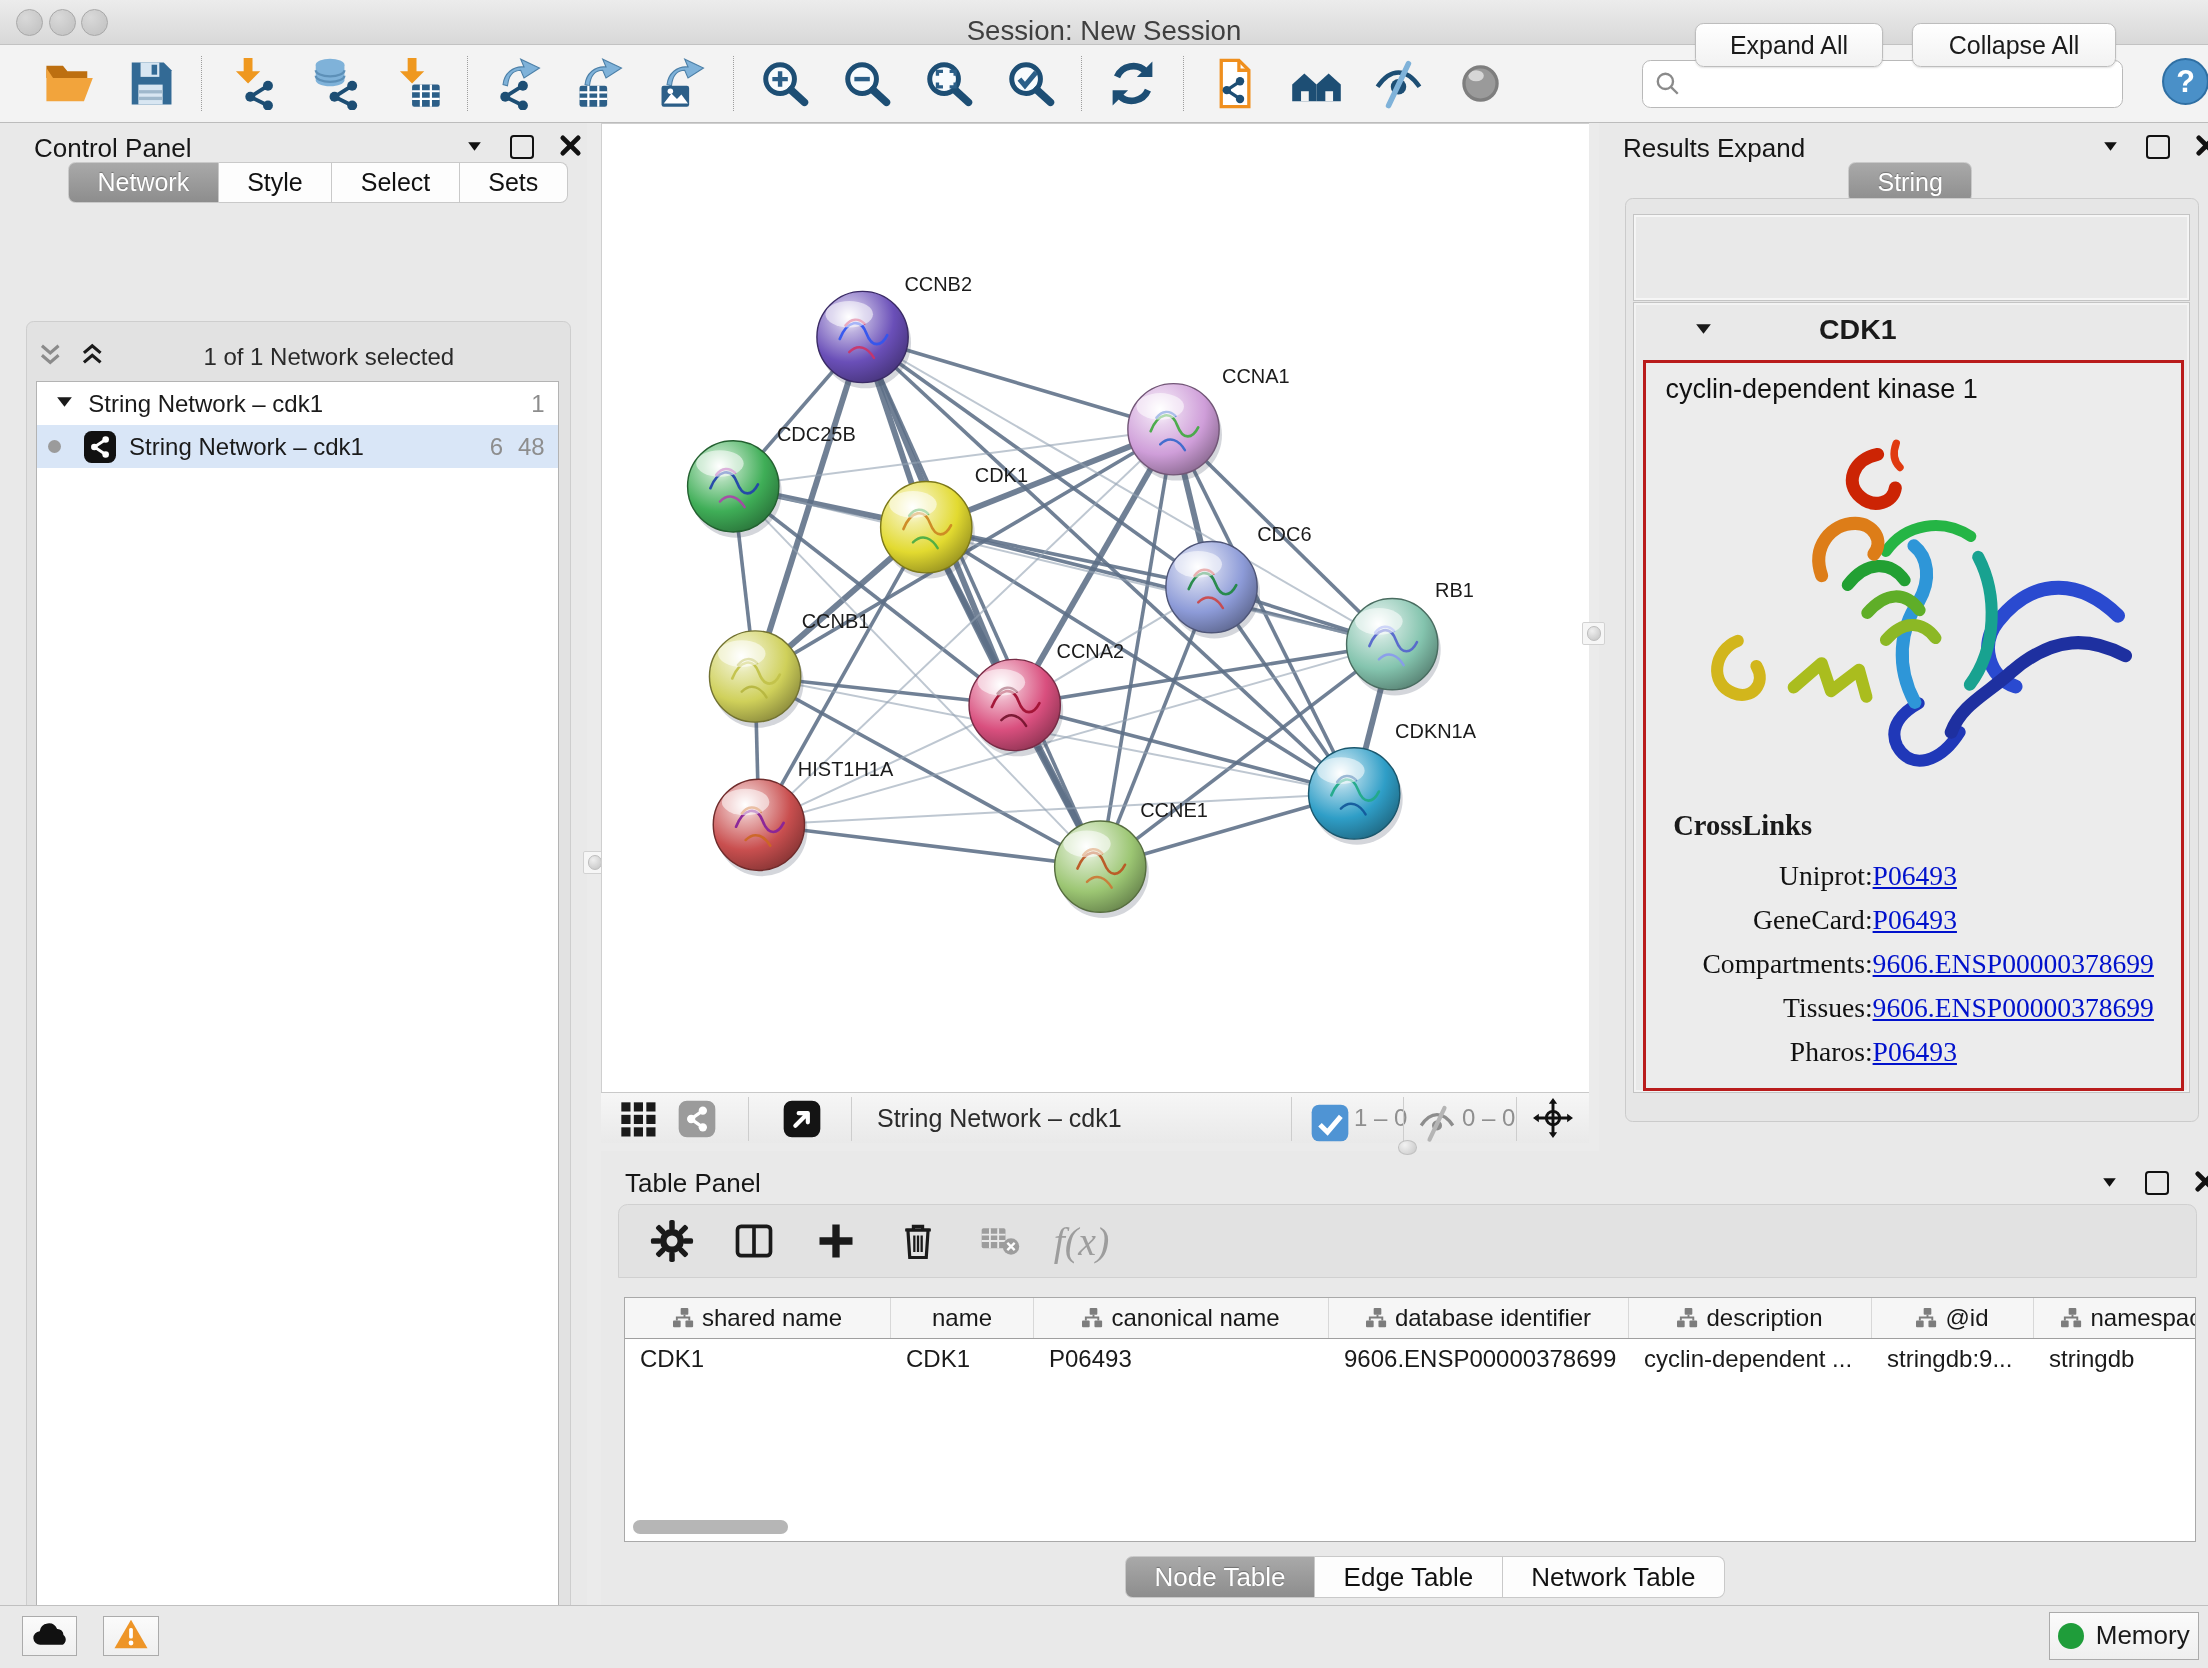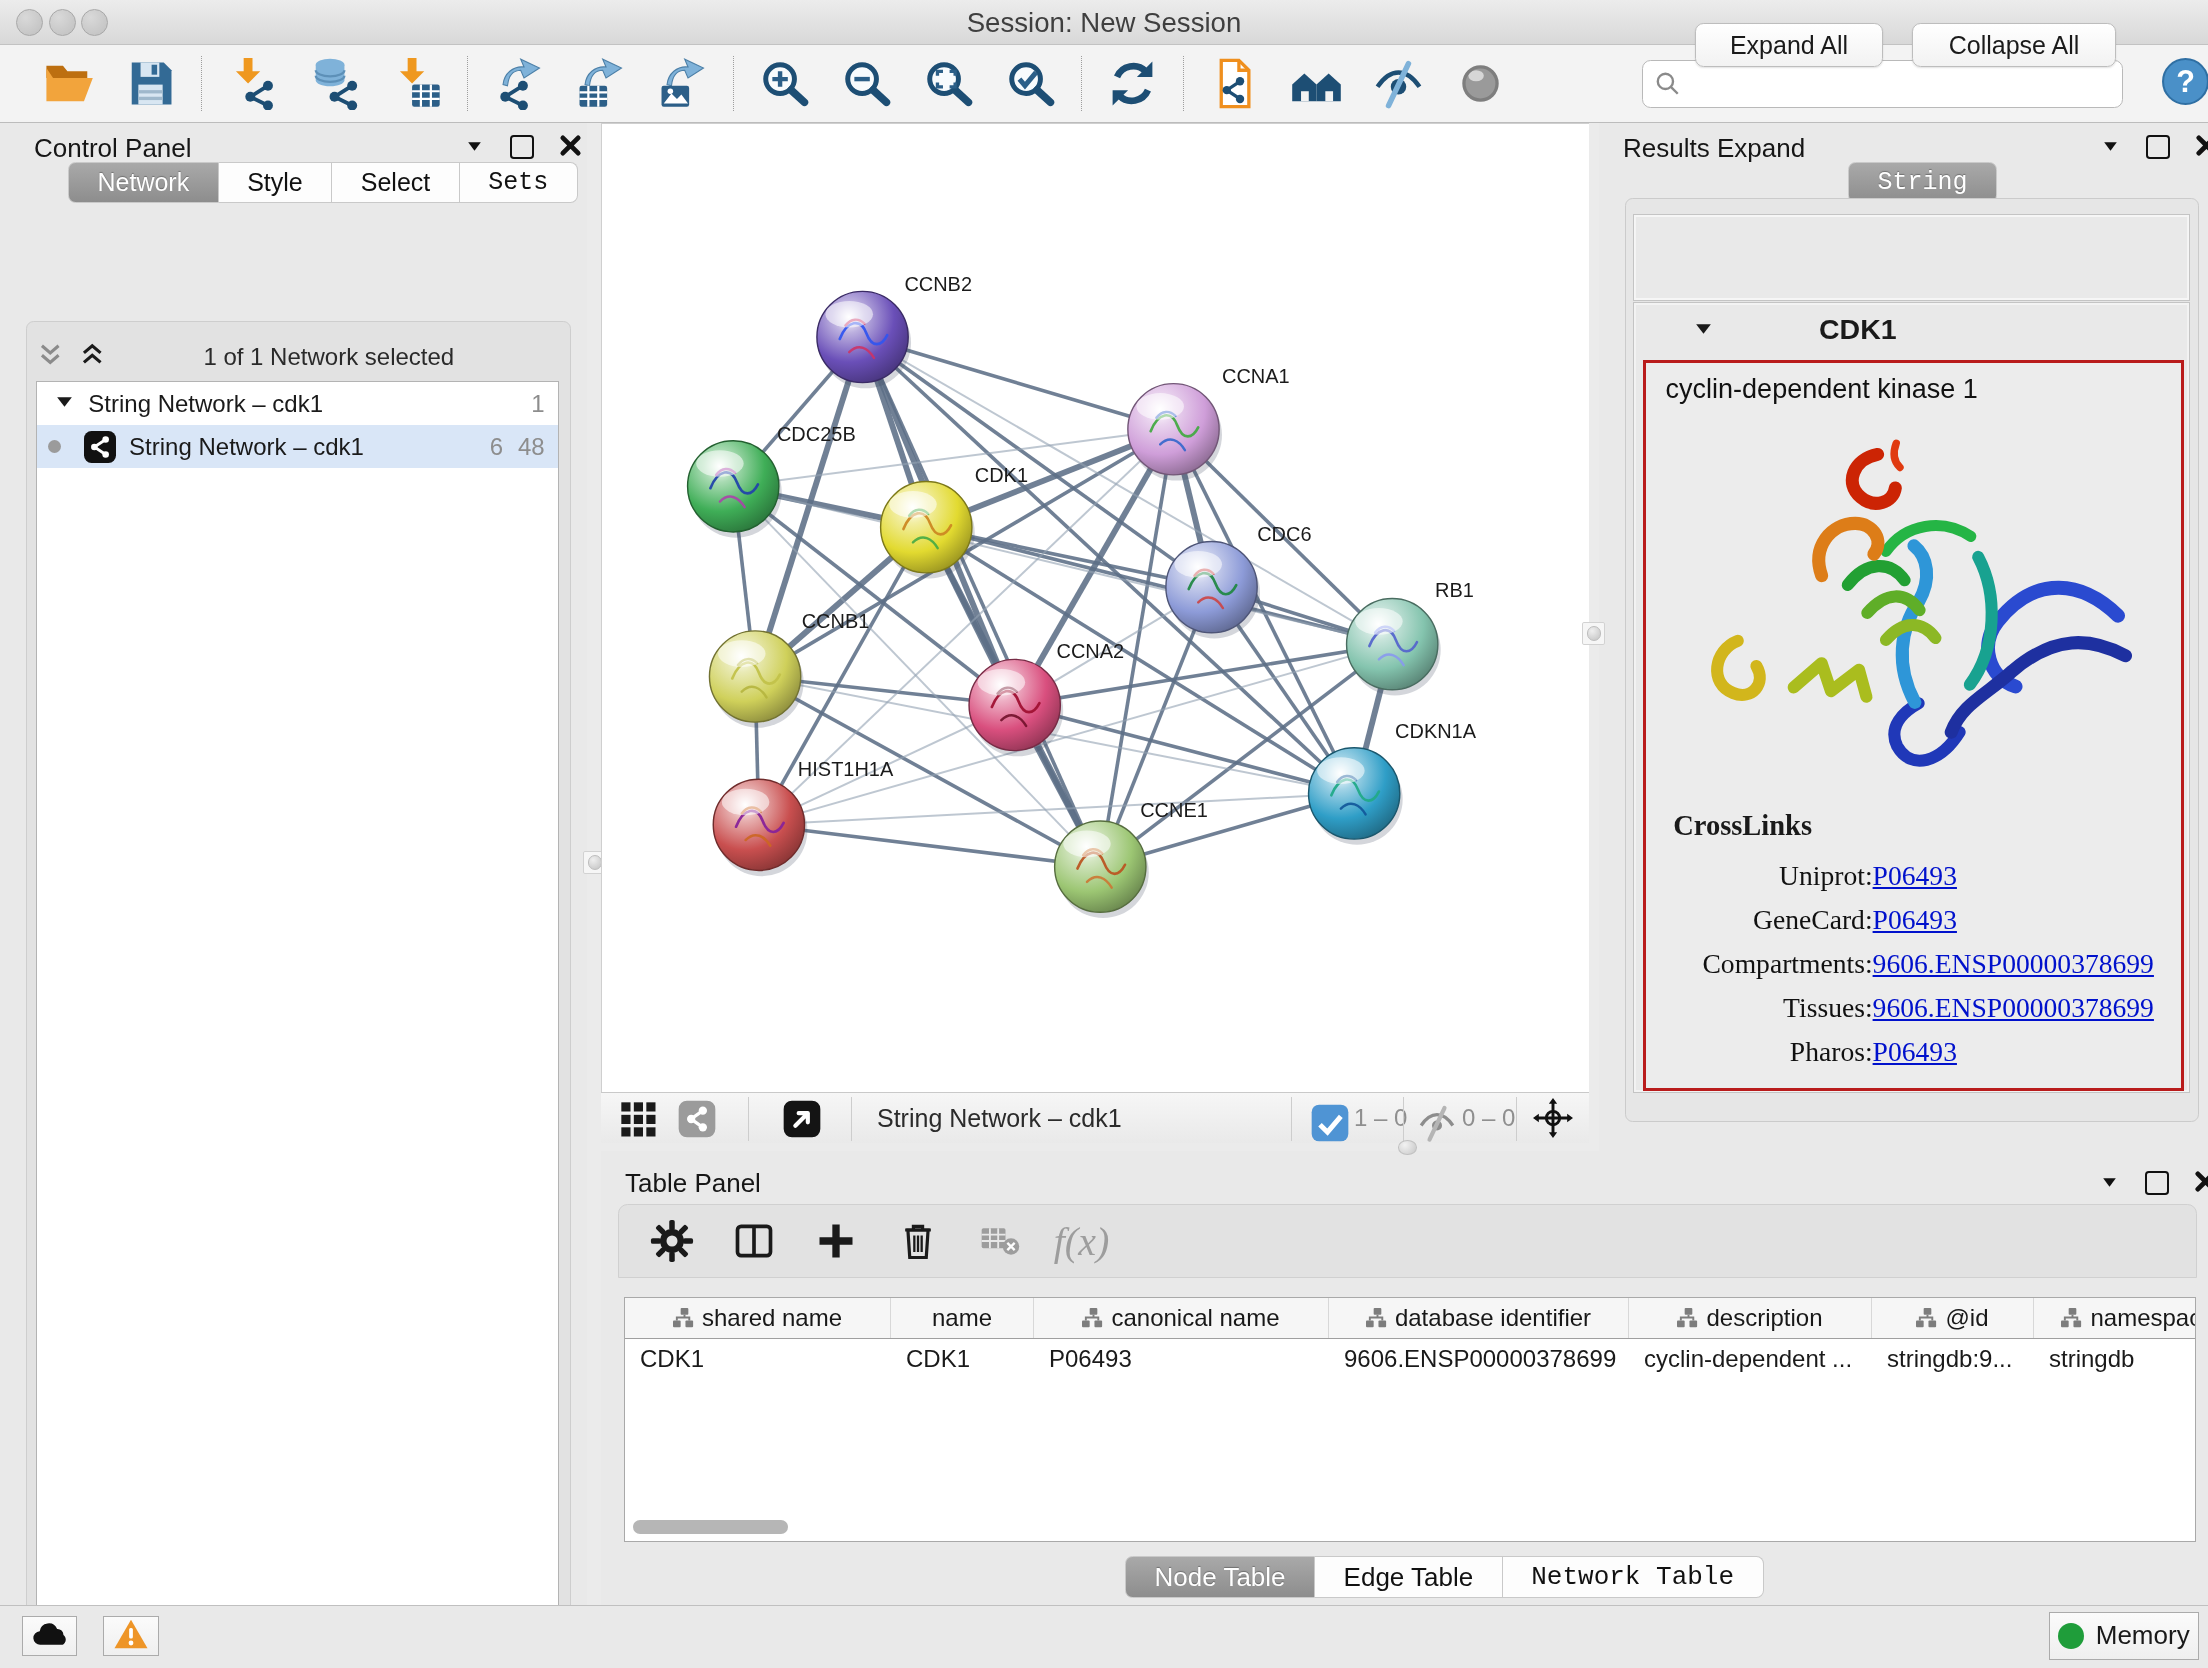--- a/index.html
+++ b/index.html
@@ -5,21 +5,21 @@
   html,body{margin:0;padding:0;background:#888;}
   .app{position:relative;width:2208px;height:1668px;background:#e9e9e9;
        font-family:"Liberation Sans",sans-serif;overflow:hidden;color:#1a1a1a;}
   .abs{position:absolute;}
 
   
   .titlebar{position:absolute;left:0;top:0;width:2208px;height:44px;
     background:linear-gradient(#ececec,#d8d8d8);border-bottom:1px solid #c2c2c2;}
   .tl{position:absolute;top:8.6px;width:25px;height:25px;border-radius:50%;
     background:radial-gradient(circle at 35% 30%,#d9d9d9,#bfbfbf);border:1px solid #a8a8a8;}
-  .wtitle{position:absolute;left:0;top:7px;width:100%;text-align:center;font-size:27.6px;color:#3f3f3f;}
+  .wtitle{position:absolute;left:0;top:15px;width:100%;text-align:center;font-size:27.6px;color:#3f3f3f;}
 
   
   .toolbar{position:absolute;left:0;top:45px;width:2208px;height:77px;background:#f3f3f3;
     border-bottom:1px solid #bcbcbc;display:flex;align-items:center;}
   #toolbar-groups{display:flex;align-items:center;height:100%;padding-left:27px;}
   .tb-btn{width:82px;height:61px;display:flex;align-items:center;justify-content:center;cursor:pointer;}
   .tb-btn .icon{width:53px;height:53px;display:block;}
   .tb-btn svg{width:53px;height:53px;display:block;}
   .tb-sep{width:0;height:55px;border-left:1.9px dotted #9d9d9d;margin:0 9.5px;}
   .searchwrap{position:absolute;left:1642px;top:15px;width:479px;height:46px;background:#fff;
@@ -31,21 +31,21 @@
   
   .ptitle{font-size:26px;color:#161616;}
   .pctrl{position:absolute;top:0;display:flex;align-items:center;gap:25px;}
   .pc-min svg,.pc-x svg,.pc-f{display:block;}
   .pc-f{width:20px;height:20px;border:2.4px solid #111;border-radius:3.8px;}
 
   
   .tab{height:39px;line-height:39px;padding:0 28.5px;background:#fdfdfd;border:1px solid #c9c9c9;
     border-left:none;font-size:25px;color:#111;cursor:pointer;}
   .tab:first-child{border-left:1px solid #c9c9c9;border-radius:7.6px 0 0 7.6px;}
-  .tab:last-child{border-radius:0 7.6px 7.6px 0;font-family:Liberation Mono, monospace;}
+  .tab:last-child{border-radius:0 7.6px 7.6px 0;}
   .tab.active{background:linear-gradient(#a9a9a9,#8d8d8d);color:#fff;text-shadow:0 -1px 1px rgba(0,0,0,.3);}
 
   
   .cp-box{position:absolute;left:26px;top:198px;width:543px;height:1387px;background:#e2e2e2;
     border:1px solid #cecece;border-radius:7.6px;}
   .cp-head{position:absolute;left:36px;top:211px;width:521px;height:46px;display:flex;align-items:center;}
   .cp-head .status{flex:1;text-align:center;font-size:24px;color:#2a2a2a;}
   .cp-list{position:absolute;left:36px;top:258px;width:521px;height:1316px;background:#fff;border:1px solid #b3b3b3;}
   .tree-row{position:relative;height:43px;display:flex;align-items:center;font-size:24px;}
   .tree-row.sel{background:#d9e6f7;}

